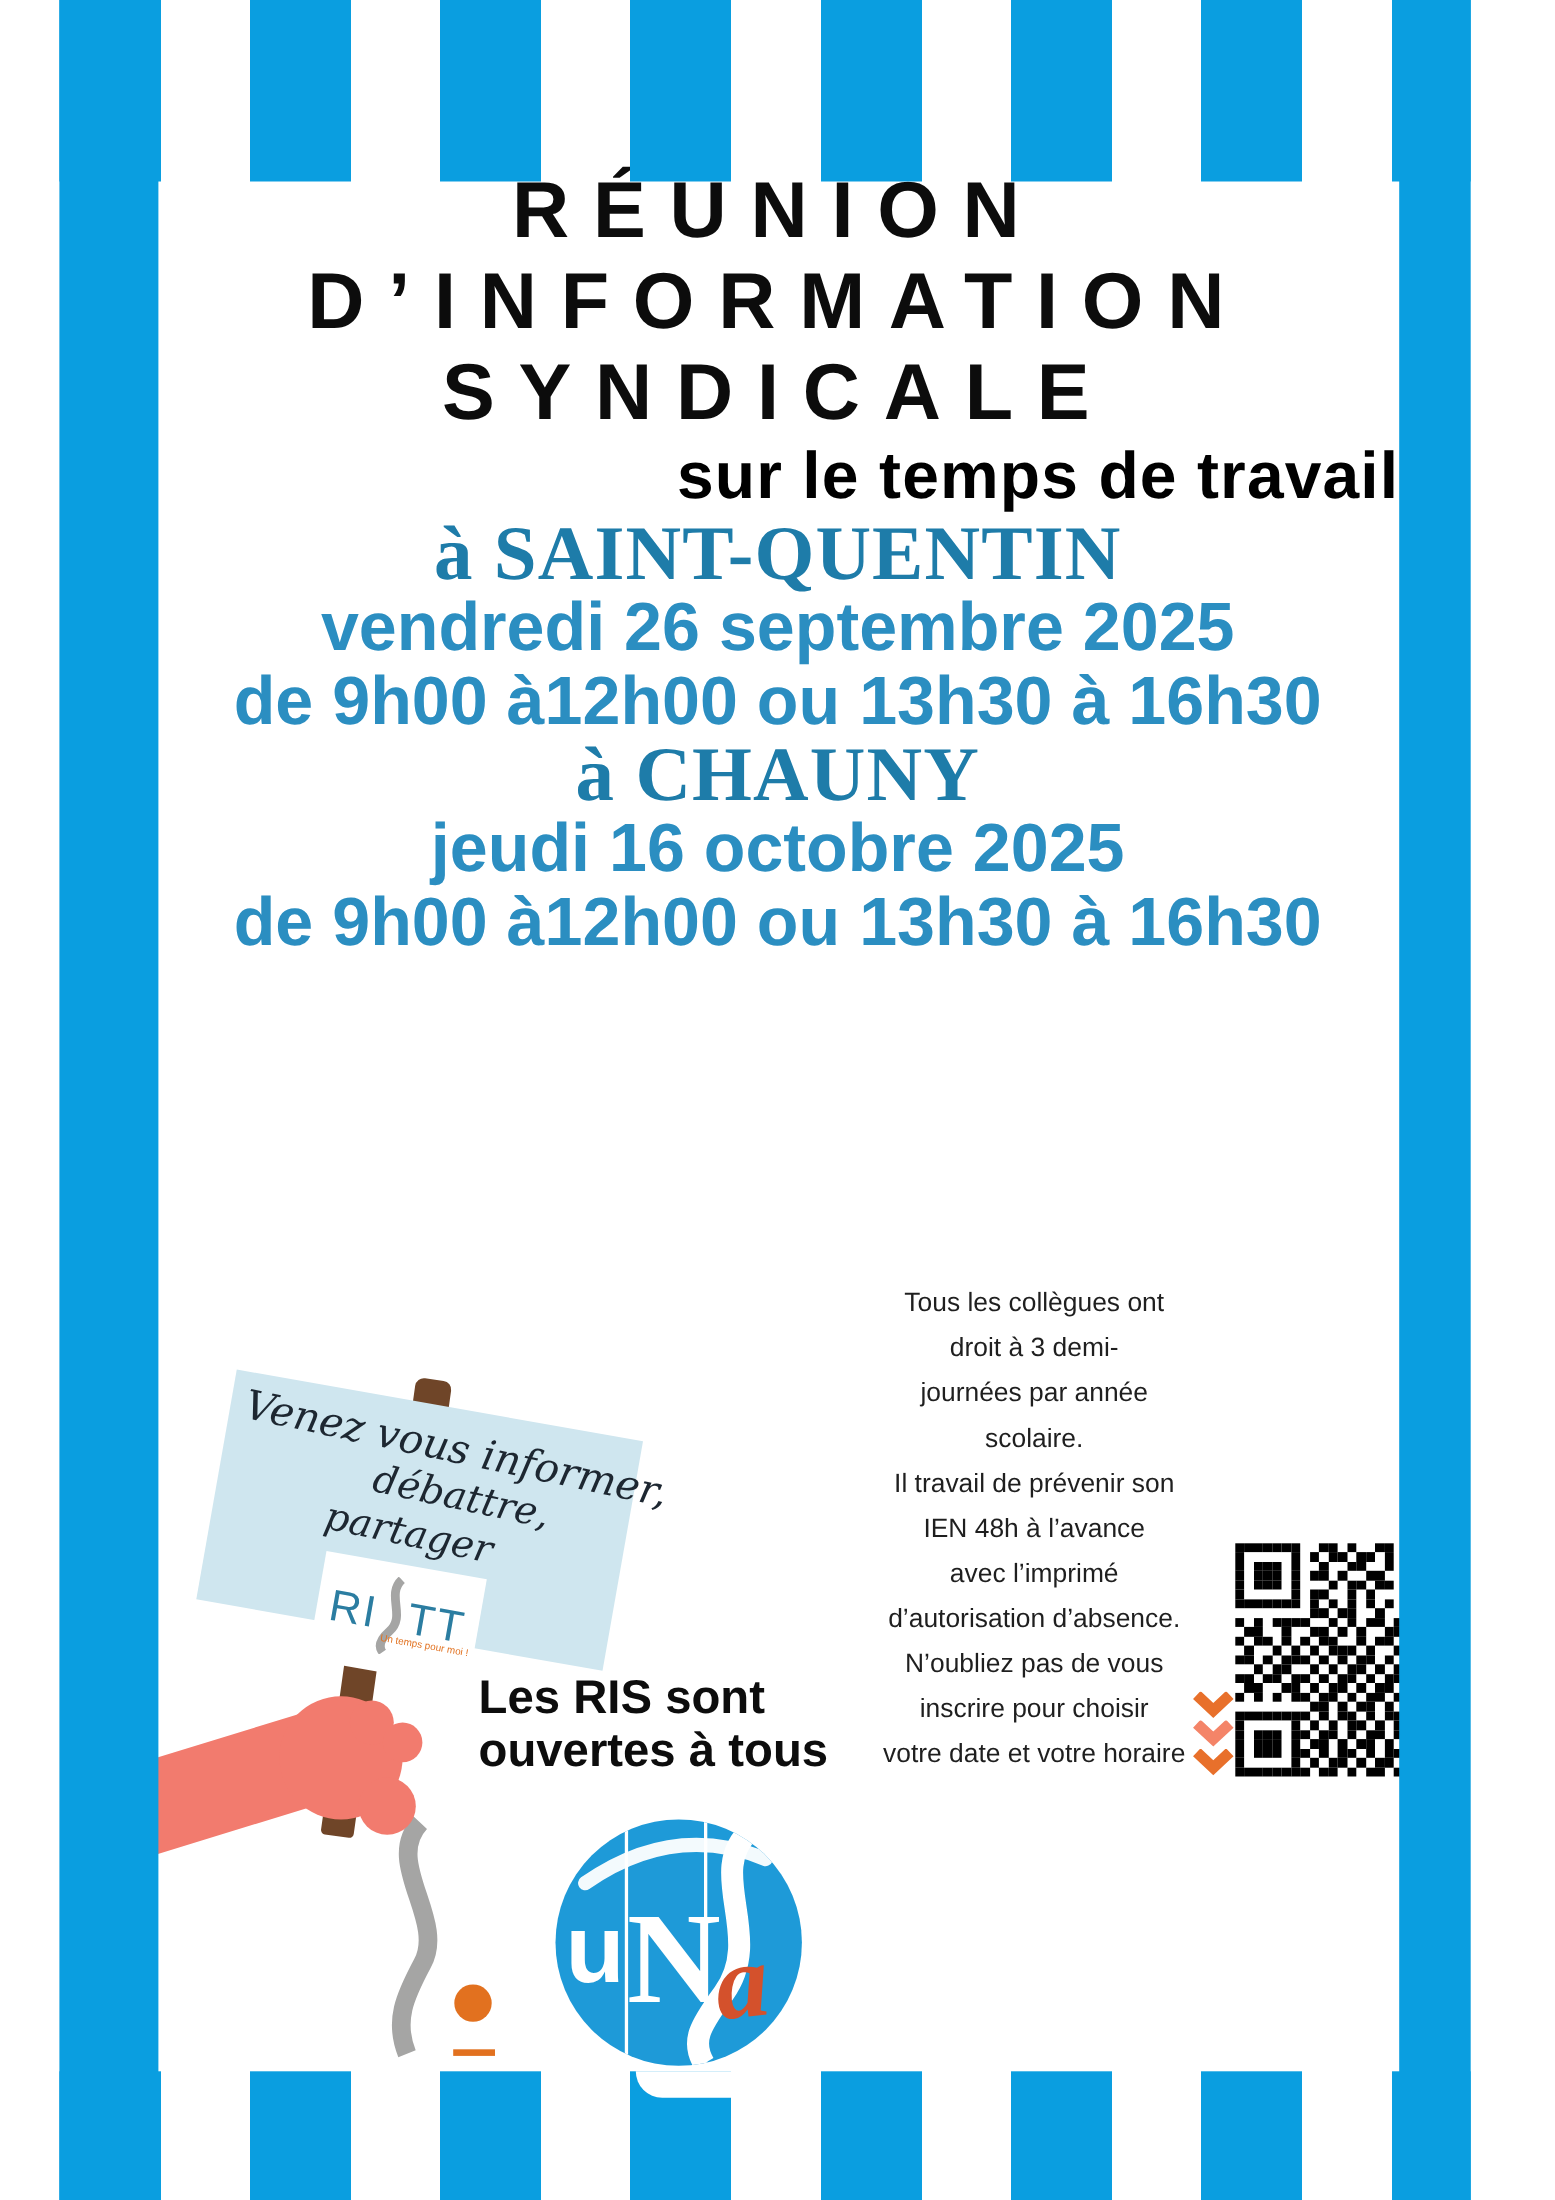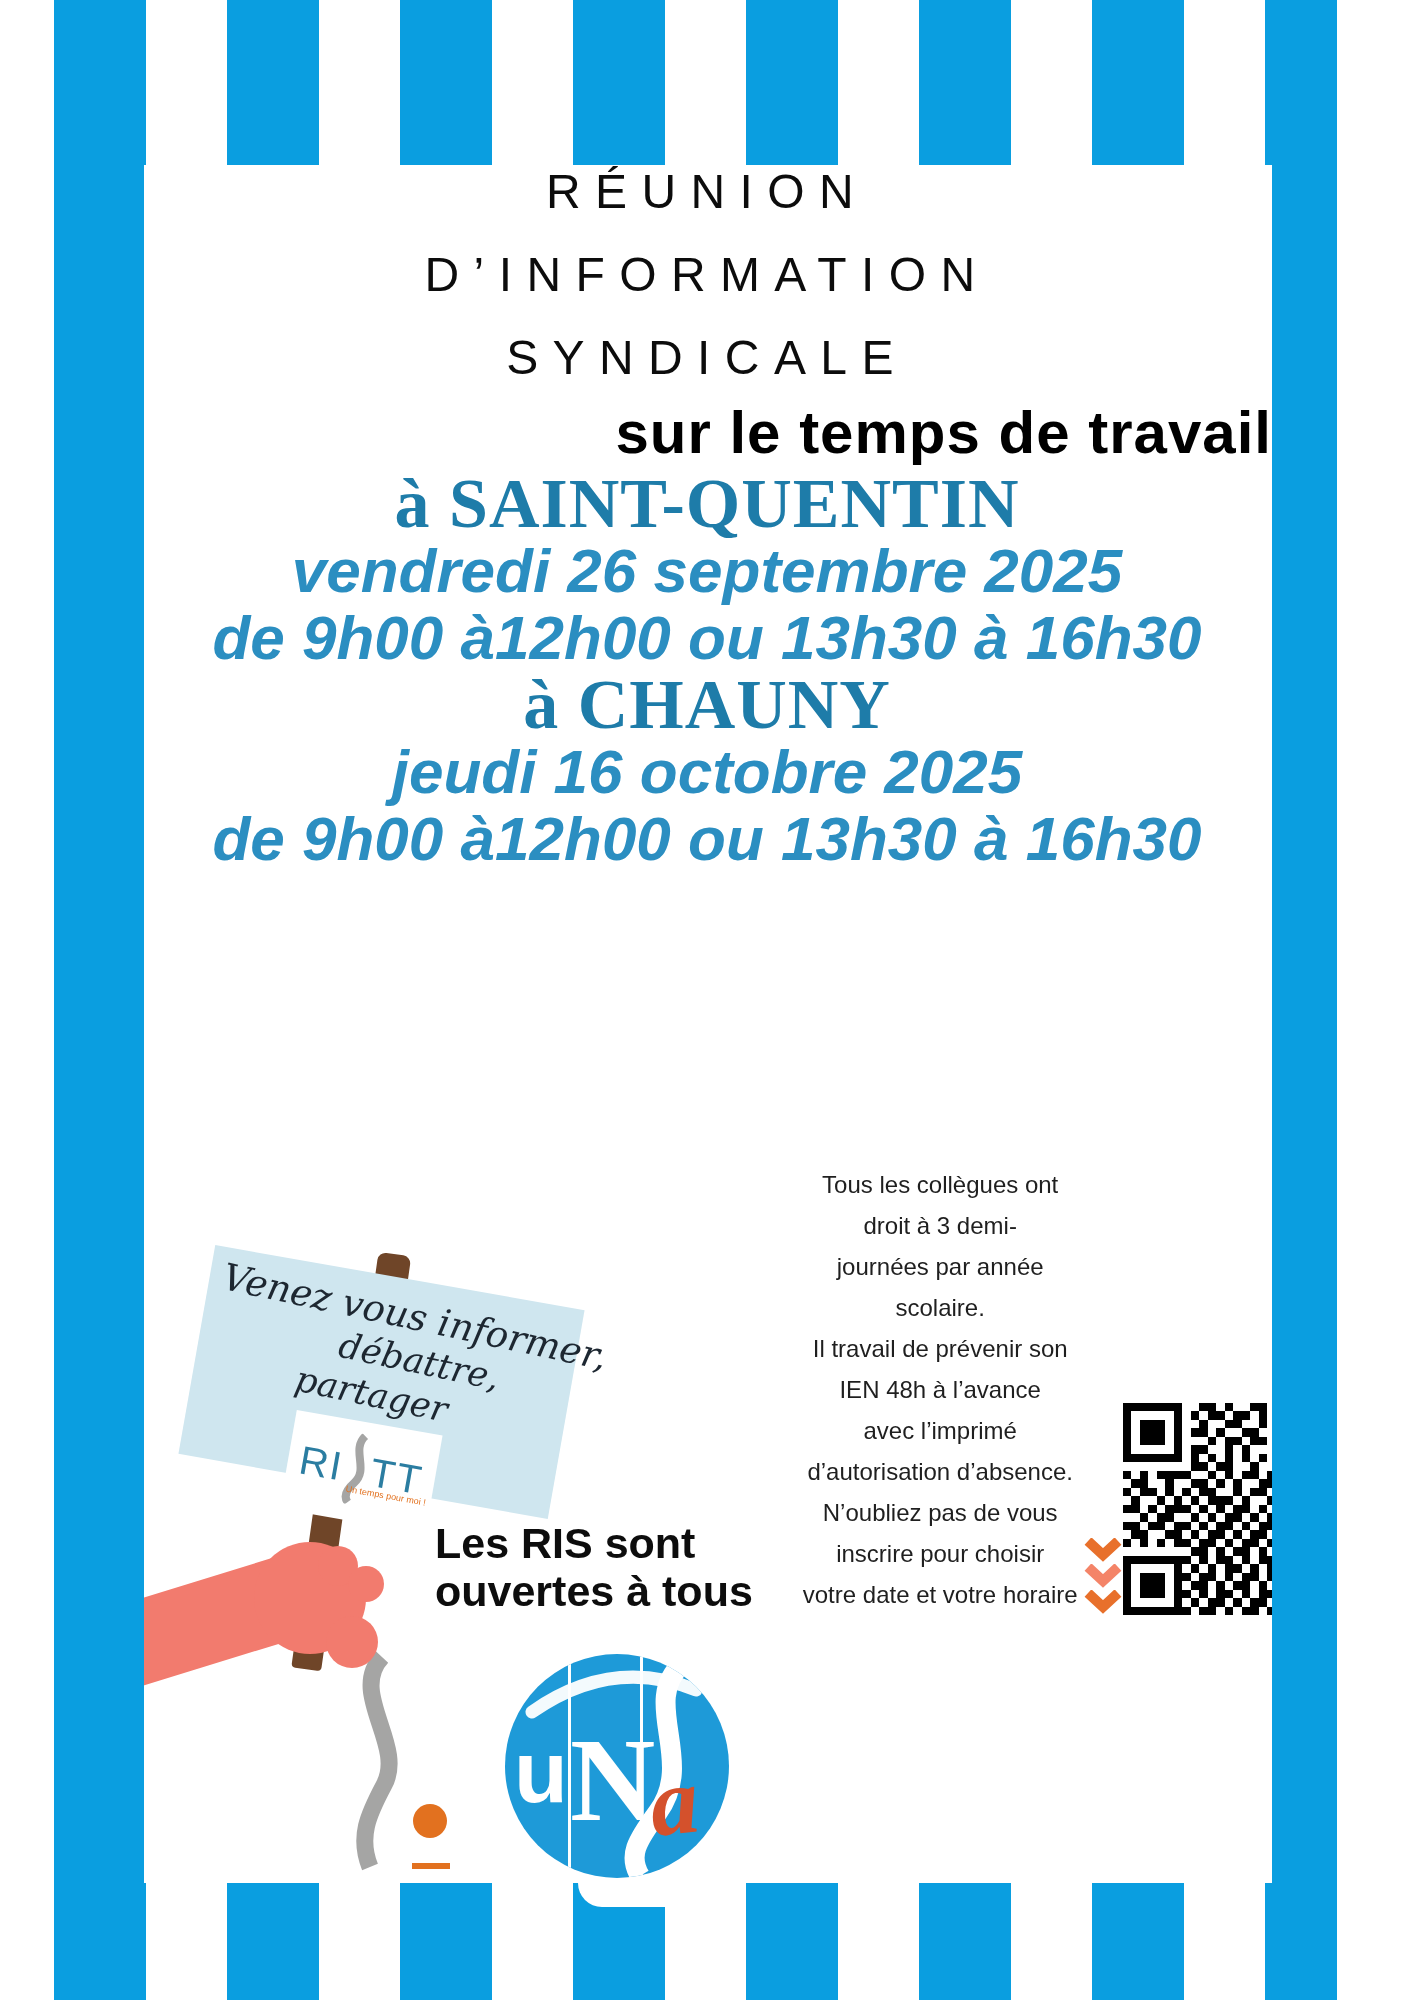--- a/index.html
+++ b/index.html
@@ -17,28 +17,28 @@
   .band.top { top:0; height:165px; }
   .band.bottom { top:1883px; height:117px; }
   .sidebar { position:absolute; top:0; height:2000px; background:var(--stripe); z-index:6; }
   .sidebar.left { left:54px; width:90px; }
   .sidebar.right { left:1272px; width:65px; }
   .unsa-notch { position:absolute; left:578px; top:1883px; width:152px; height:24px;
     background:#fff; border-radius:0 0 40px 40px; z-index:7; }
   
   .headline { position:absolute; left:142px; top:150px; width:1130px; text-align:center;
     color:#0c0c0c; z-index:1; }
-  .headline .t { font-size:48px; font-weight:400; letter-spacing:.30em; line-height:83px; white-space:nowrap; }
+  .headline .t { font-size:72px; font-weight:700; letter-spacing:.30em; line-height:83px; white-space:nowrap; }
   .subtitle { position:absolute; left:142px; top:398px; width:1130px; text-align:right;
     color:#000; font-size:60px; font-weight:700; letter-spacing:1px; z-index:1; }
   
   .schedule { position:absolute; left:142px; top:470px; width:1130px; text-align:center; z-index:1; }
   .schedule div { line-height:67px; white-space:nowrap; }
   .city  { color:var(--city); font-size:70px; font-weight:700; letter-spacing:1px;font-family:Liberation Serif, serif; }
-  .dline { color:var(--date); font-size:62px; font-weight:700;font-style:italic; }
+  .dline { color:var(--date); font-size:62px; font-weight:700; }
   
   .ris { position:absolute; left:435px; top:1112px; width:900px; display:flex;
     flex-direction:row; align-items:flex-end; z-index:1; }
   .ris-heading { font-size:43px; font-weight:700; color:#0d0d0d; line-height:48px; }
   .ris-text { margin-top:52px; font-size:24px; line-height:41px; color:#1f1f1f;
     text-align:center; font-weight:400; }
   .chevrons { margin-top:10px; display:flex; flex-direction:column; align-items:center; gap:1px; }
   .chevrons svg { display:block; }
   
   .qr { margin-top:10px; display:grid; grid-template-columns:repeat(25, 8.5px);

